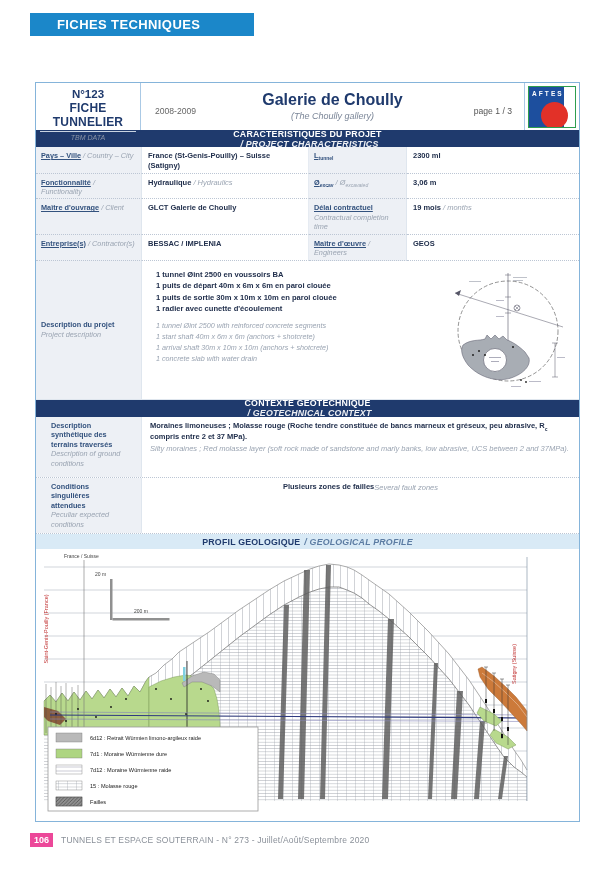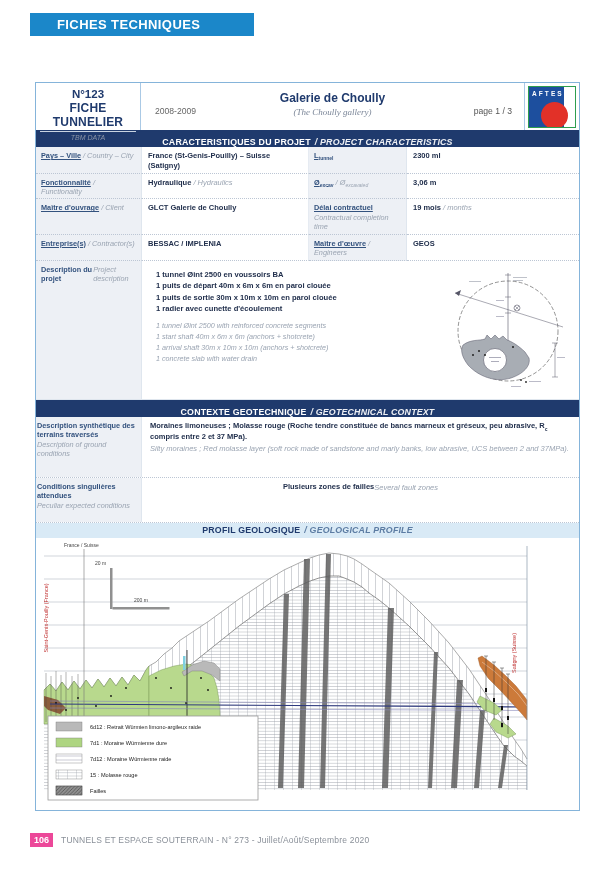--- a/index.html
+++ b/index.html
@@ -13,59 +13,59 @@
   .fiche{position:absolute;left:35px;top:82px;width:545px;box-sizing:border-box;
          border:1.5px solid #85b4da;background:#fff;}
   
   .fh{display:flex;height:47px;}
   .fh-left{width:105px;border-right:1px solid #aac9e5;text-align:center;padding-top:5px;box-sizing:border-box;}
   .fh-num{font-size:11.5px;font-weight:bold;color:#1f3a6d;}
   .fh-type{font-size:12px;font-weight:bold;color:#1f3a6d;letter-spacing:.2px;margin-top:1px;padding-bottom:2px;}
   .fh-tbm{font-size:7px;font-style:italic;color:#8a94a6;border-top:1px solid #c9d4e2;margin:0 4px;padding-top:2px;}
   .fh-mid{flex:1;position:relative;text-align:center;}
   .fh-years{position:absolute;left:14px;top:23px;font-size:8.6px;color:#666;}
-  .fh-title{font-size:12px;font-weight:bold;color:#1f3a6d;margin-top:8px;}
-  .fh-sub{font-size:9px;font-style:italic;color:#7b8698;margin-top:2px;font-family:Liberation Serif, serif;}
+  .fh-title{font-size:16px;font-weight:bold;color:#1f3a6d;margin-top:8px;}
+  .fh-sub{font-size:9px;font-style:italic;color:#7b8698;margin-top:2px;}
   .fh-page{position:absolute;right:12px;top:23px;font-size:8.6px;color:#555;}
   .fh-logo{width:55px;border-left:1px solid #aac9e5;box-sizing:border-box;}
   .logo-box{position:relative;width:46px;height:40px;margin:3px auto 0;border:1px solid #2e9e4f;overflow:hidden;background:#fff;}
   .logo-blue{position:absolute;left:0;top:0;width:35px;height:40px;background:#1d4f9e;}
   .logo-text{position:absolute;left:3px;top:3px;color:#fff;font-size:6.5px;font-weight:bold;letter-spacing:2.1px;}
   .logo-circle{position:absolute;left:12px;top:15px;width:27px;height:27px;border-radius:50%;background:#e23128;}
   
-  .secbar{height:17px;background:#1f3a6d;color:#fff;display:flex;align-items:flex-end;justify-content:center;
-          font-size:8.8px;font-weight:bold;letter-spacing:.2px;}
+  .secbar{height:17px;background:#1f3a6d;color:#fff;display:flex;align-items:center;justify-content:center;
+          font-size:8.8px;font-weight:bold;letter-spacing:.2px;flex-direction:column;}
   .secbar .en{font-style:italic;font-weight:bold;opacity:.92;margin-left:4px;}
   .profbar{height:15px;background:#d9eaf6;color:#1f3a6d;display:flex;align-items:center;justify-content:center;
            font-size:8.8px;font-weight:bold;letter-spacing:.2px;}
   .profbar .en{font-style:italic;color:#5c7ca3;font-weight:bold;margin-left:4px;}
   
   .char-grid{display:grid;grid-template-columns:106px 167px 98px 1fr;}
   .lab{background:#edf0f5;border-right:1px solid #dfe6ee;border-bottom:1px dotted #bcc6d4;
        padding:4px 5px 2px;font-size:7.3px;line-height:1.3;box-sizing:border-box;}
   .lab .fr{font-weight:bold;color:#33527e;text-decoration:underline;}
   .lab .en{font-style:italic;color:#9aa4b2;font-weight:normal;}
   .val{border-right:1px solid #e6ebf2;border-bottom:1px dotted #bcc6d4;padding:4px 6px 2px;
        font-size:7.5px;color:#22304d;font-weight:bold;line-height:1.3;box-sizing:border-box;}
   .val .en{font-style:italic;color:#9aa4b2;font-weight:normal;}
   .val.last{border-right:none;}
   .h23{min-height:23px}.h28{min-height:28px}.h26{min-height:26px}
   sub{font-size:5px;}
   
   .desc-row{display:grid;grid-template-columns:106px 1fr;min-height:124px;border-bottom:1px solid #dfe6ee;}
   .desc-label{background:#edf0f5;border-right:1px solid #dfe6ee;padding:4px 5px;font-size:7.3px;
-              display:flex;flex-direction:row;justify-content:center;box-sizing:border-box;line-height:1.3;}
+              display:flex;flex-direction:column;justify-content:center;box-sizing:border-box;line-height:1.3;}
   .desc-val{display:flex;padding:8px 6px 4px 14px;}
   .desc-text{flex:1;}
   .desc-fr{font-size:7.6px;font-weight:bold;color:#22304d;white-space:pre-line;line-height:1.5;}
   .desc-en{font-size:7.2px;font-style:italic;color:#9aa4b2;white-space:pre-line;line-height:1.5;margin-top:7px;}
   .desc-diagram{width:124px;}
   
   .geo-row{display:grid;grid-template-columns:106px 1fr;border-bottom:1px dotted #bcc6d4;}
-  .geo-label{background:#edf0f5;border-right:1px solid #dfe6ee;padding:4px 1px;font-size:7.3px;line-height:1.3;box-sizing:border-box;}
+  .geo-label{background:#edf0f5;border-right:1px solid #dfe6ee;padding:4px 15px;font-size:7.3px;line-height:1.3;box-sizing:border-box;}
   .geo-label .fr{font-weight:bold;color:#33527e;display:block;}
   .geo-label .en{font-style:italic;color:#9aa4b2;display:block;}
   .geo-val{padding:4px 8px;font-size:7.5px;line-height:1.4;box-sizing:border-box;}
   .geo-val .fr{font-weight:bold;color:#22304d;display:block;}
   .geo-val .en{font-style:italic;color:#9aa4b2;display:block;margin-top:1px;}
   .gh60{min-height:60px}.gh33{min-height:33px}.gh44{min-height:44px}
   .geo-center{display:flex;flex-direction:row;justify-content:center;}
   
   .profile-area{height:272px;position:relative;overflow:hidden;}
   

